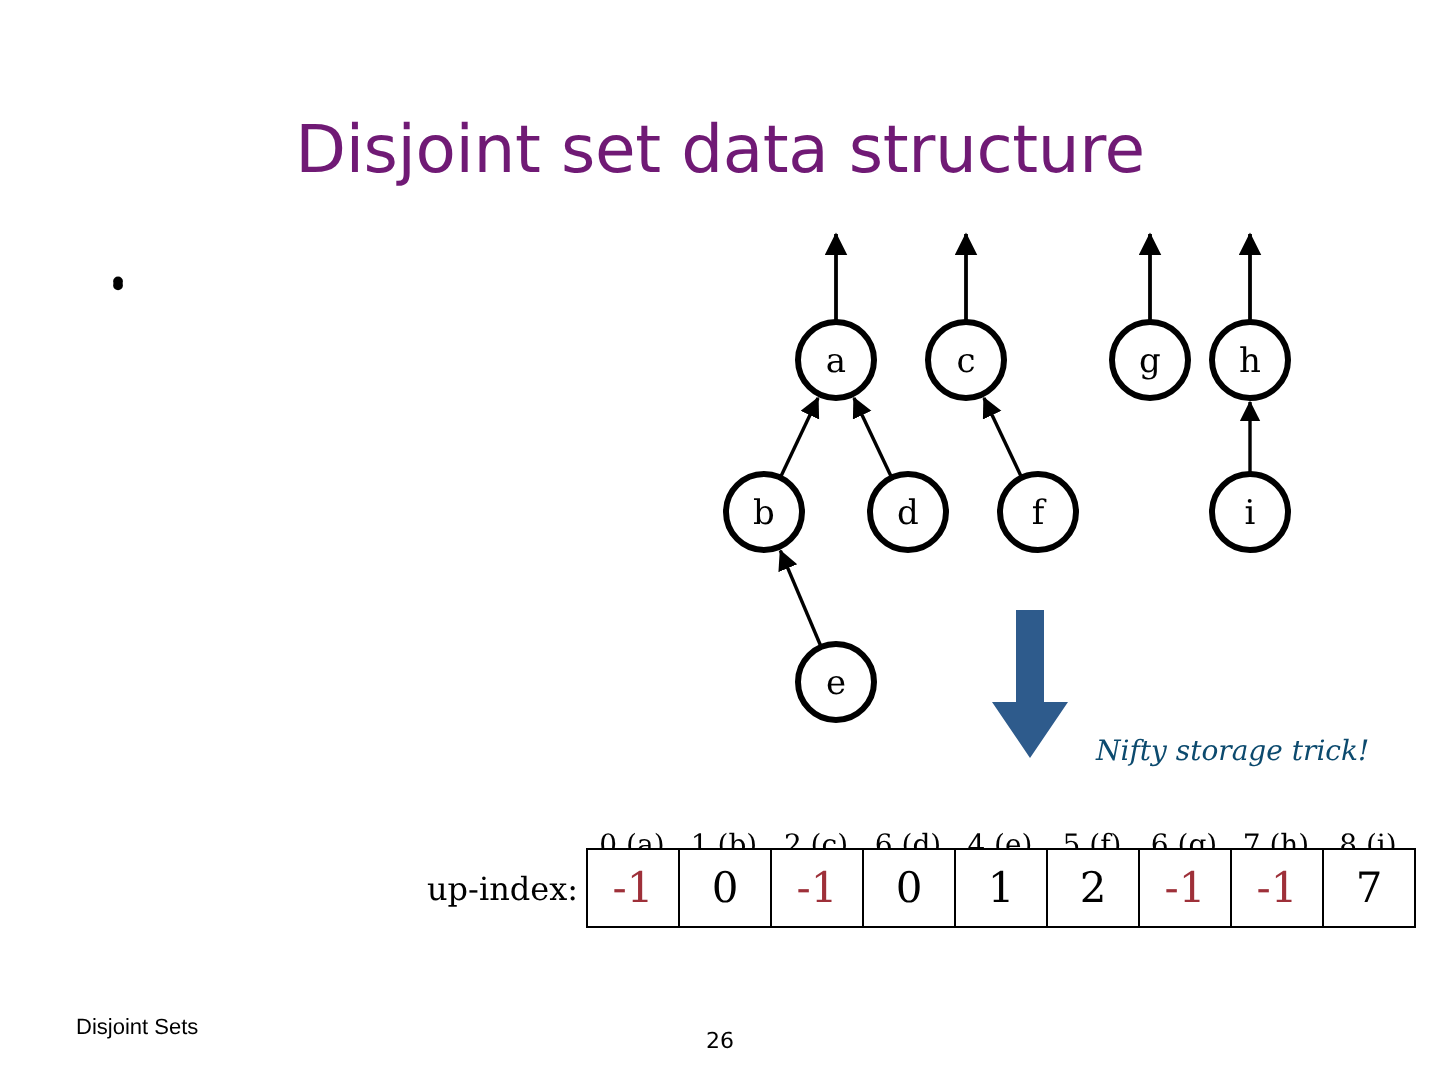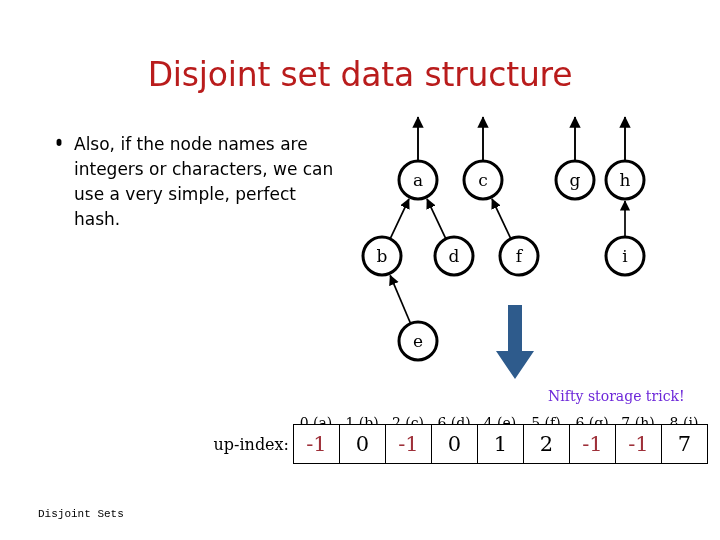--- a/index.html
+++ b/index.html
@@ -6,21 +6,21 @@
   body{
     width:720px;height:540px;overflow:hidden;background:#ffffff;
     font-family:"DejaVu Sans",sans-serif;position:relative;
   }
   #slide{position:absolute;left:0;top:0;width:720px;height:540px;}
 
   
   #title{
     position:absolute;left:0;top:54px;width:720px;text-align:center;
     font-family:"DejaVu Sans",sans-serif;
-    font-size:33px;font-weight:400;color:#b91c1c;
+    font-size:33px;font-weight:400;color:#701a75;
     letter-spacing:-0.2px;line-height:42px;white-space:nowrap;
   }
 
   
   #bullets{
     position:absolute;left:40px;top:130px;width:300px;
     font-family:"DejaVu Sans",sans-serif;
     font-size:17px;color:#000000;line-height:25px;
   }
   .bullet{position:relative;padding-left:34px;margin-bottom:2px;}
@@ -28,23 +28,23 @@
     position:absolute;left:14px;top:0px;font-size:17px;line-height:25px;
   }
   .bullet .btext{display:block;}
 
   
   #forest{position:absolute;left:355px;top:108px;width:300px;height:270px;}
   #forest svg{display:block;}
 
   
   #nifty{
-    position:absolute;left:548px;top:388px;
+    position:absolute;left:548px;top:368px;
     font-family:"DejaVu Serif",serif;
-    font-size:14px;color:#6d28d9;
+    font-style:italic;font-size:14px;color:#0c4a6e;
     white-space:nowrap;
   }
 
   
   #arraywrap{position:absolute;left:195px;top:403px;}
   #colheads{
     position:absolute;left:98px;top:0px;
     display:flex;
     margin-top:11px;
   }
@@ -65,41 +65,40 @@
   #cells .cell{
     width:45px;height:38px;border-right:1px solid #000;
     display:flex;align-items:center;justify-content:center;
     font-family:"DejaVu Serif",serif;font-size:21px;color:#000;
   }
   #cells .cell.neg{color:#9E3039;}
 
   
   #footer-left{
     position:absolute;left:38px;top:508px;
-    font-family:Liberation Mono, monospace;font-size:11px;color:#000;
+    font-family:Liberation Sans, sans-serif;font-size:11px;color:#000;
   }
   #footer-page{
     position:absolute;left:0;top:514px;width:720px;text-align:center;
     font-family:"DejaVu Sans",sans-serif;font-size:11px;color:#000;
   }
 </style>
 </head>
 <body>
 
 <div id="slide">
 
   <div id="title">Disjoint set data structure</div>
 
   <div id="bullets">
     <div class="bullet">
       <span class="dot">•</span>
     </div>
     <div class="bullet">
       <span class="dot">•</span>
-      <span class="btext">Also, if the node names are integers or characters, we can use a very simple, perfect hash.</span>
     </div>
   </div>
 
   <div id="forest">
     <svg width="300" height="270" viewBox="0 0 300 270">
       <defs>
         <marker id="ah" markerWidth="7" markerHeight="7" refX="5.6" refY="3" orient="auto">
           <path d="M0,0 L6,3 L0,6 z" fill="#000000"></path>
         </marker>
       </defs>
@@ -185,14 +184,15 @@
         <div class="cell">0</div>
         <div class="cell">1</div>
         <div class="cell">2</div>
         <div class="cell neg">-1</div>
         <div class="cell neg">-1</div>
         <div class="cell">7</div>
       </div>
   </div>
 
   <div id="footer-left">Disjoint Sets</div>
+  <div id="footer-page">26</div>
 
 </div>
 
 </body></html>

